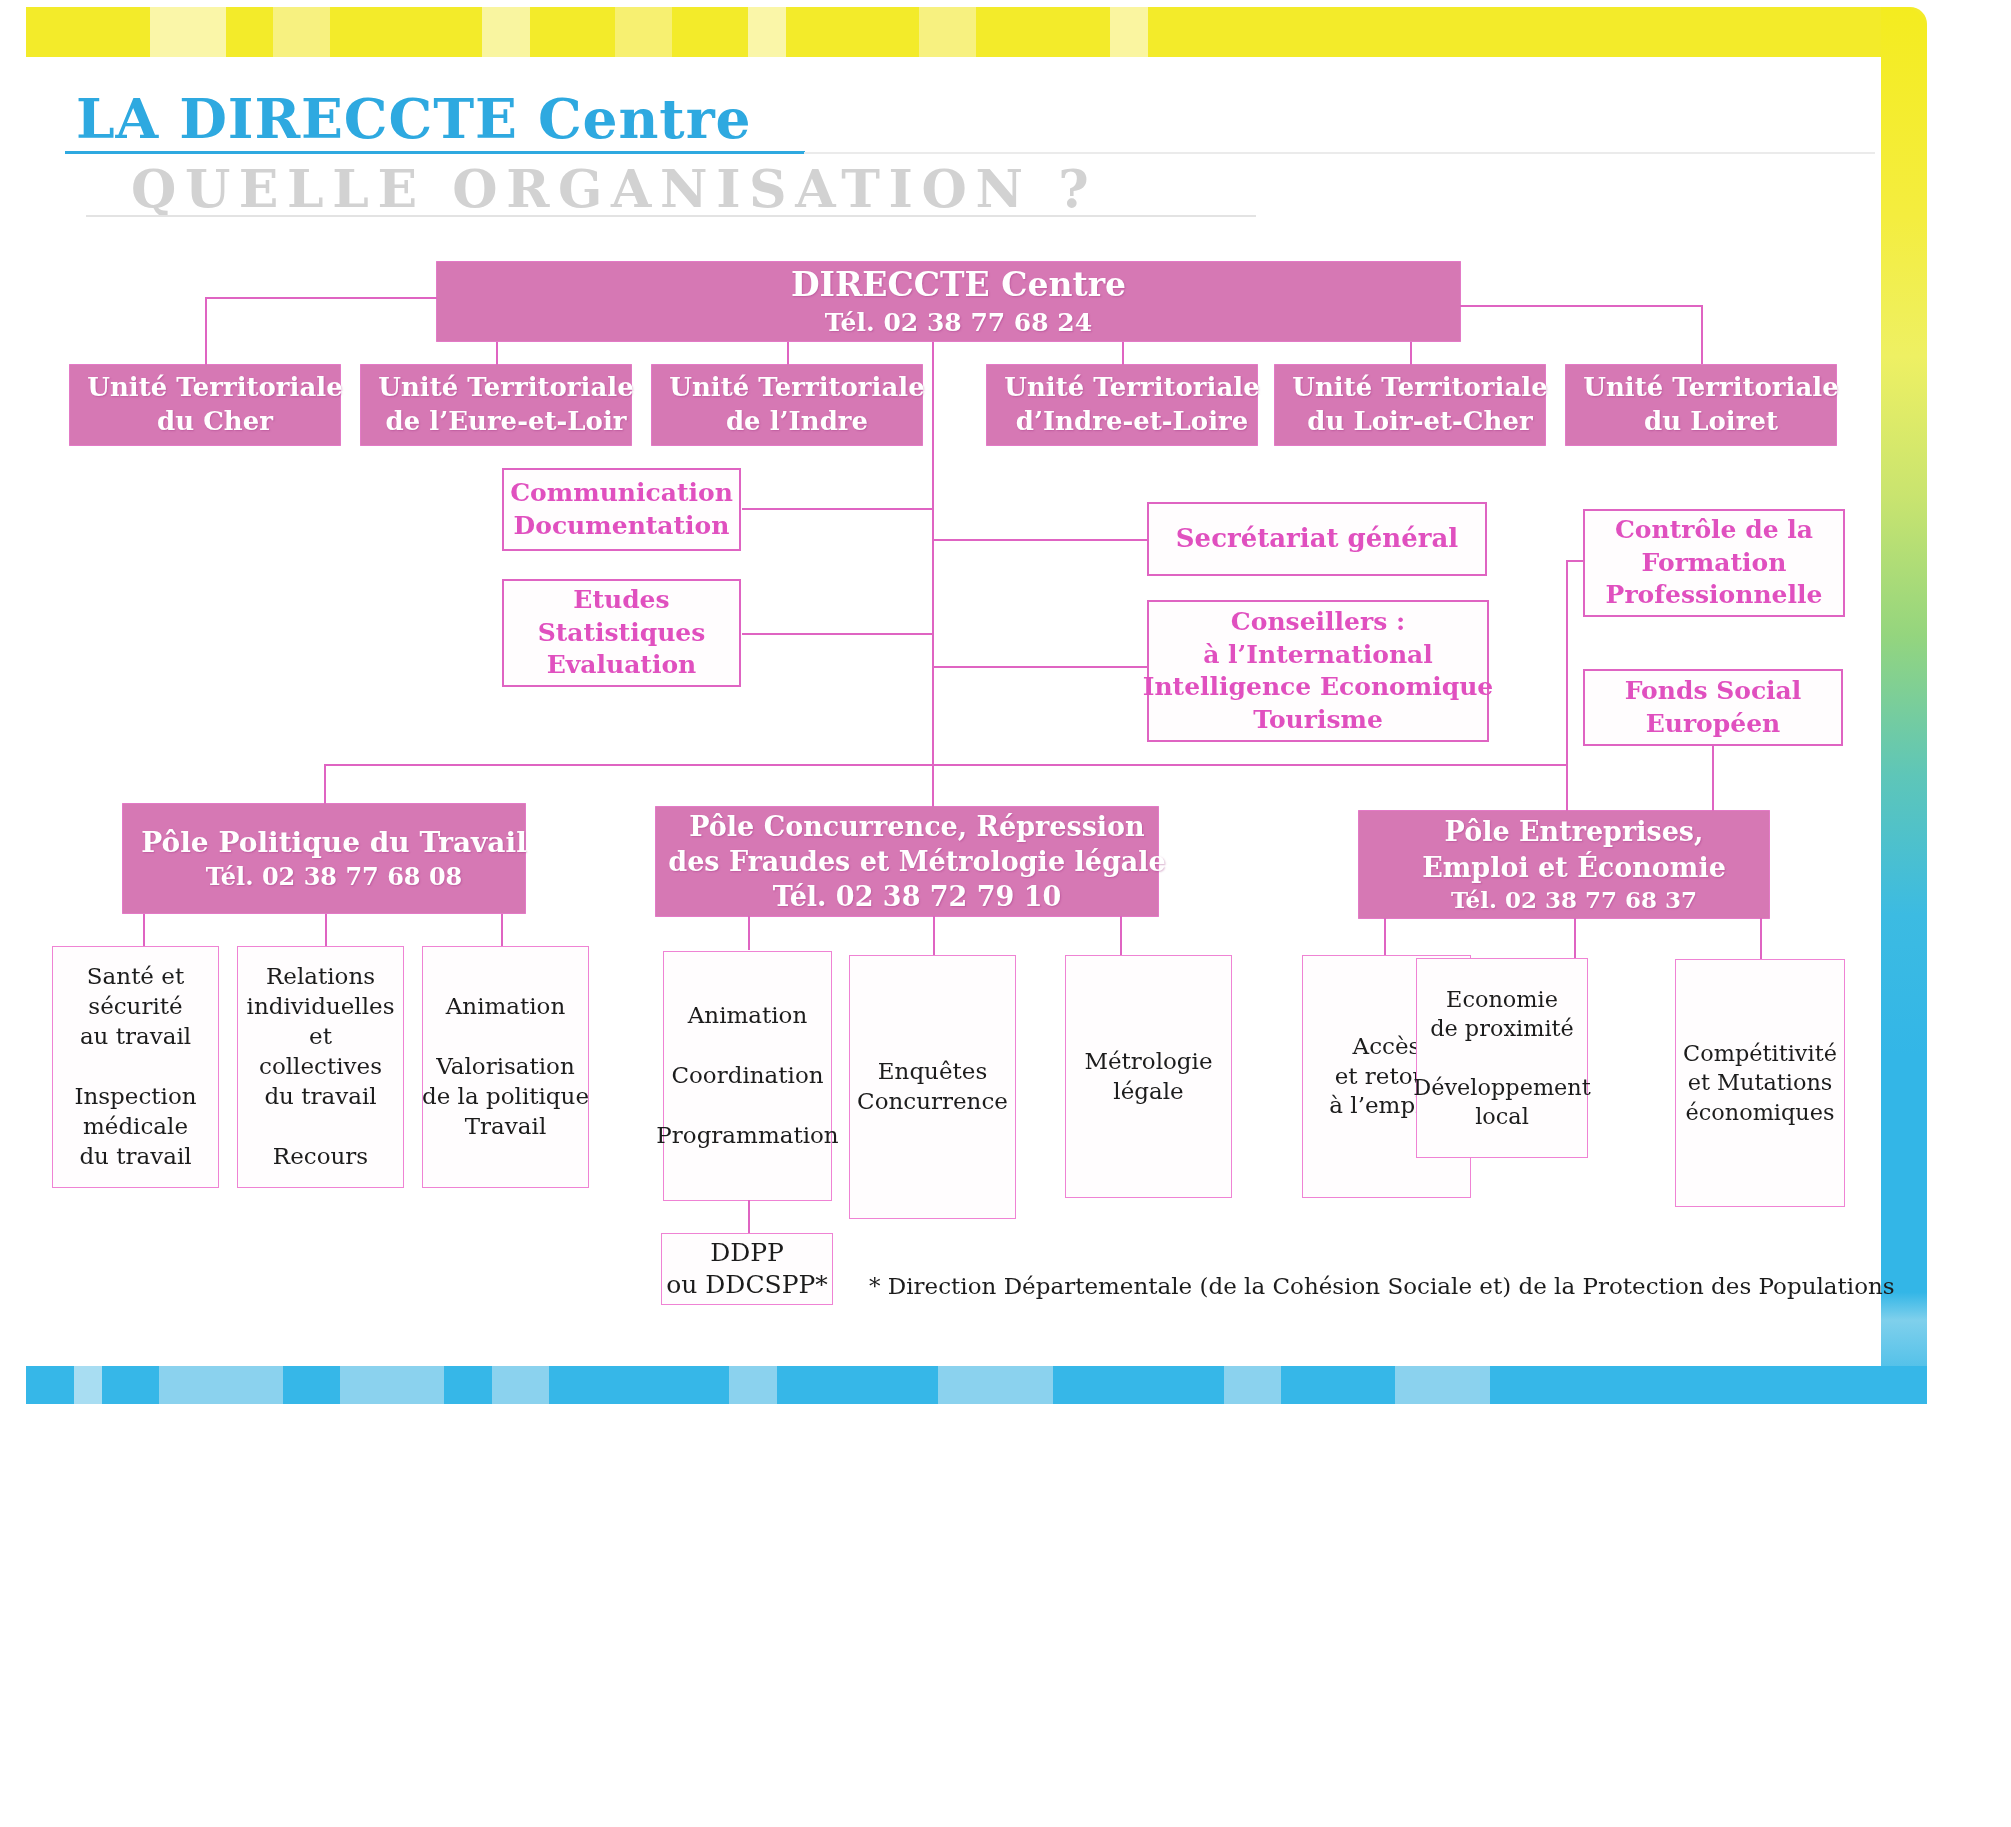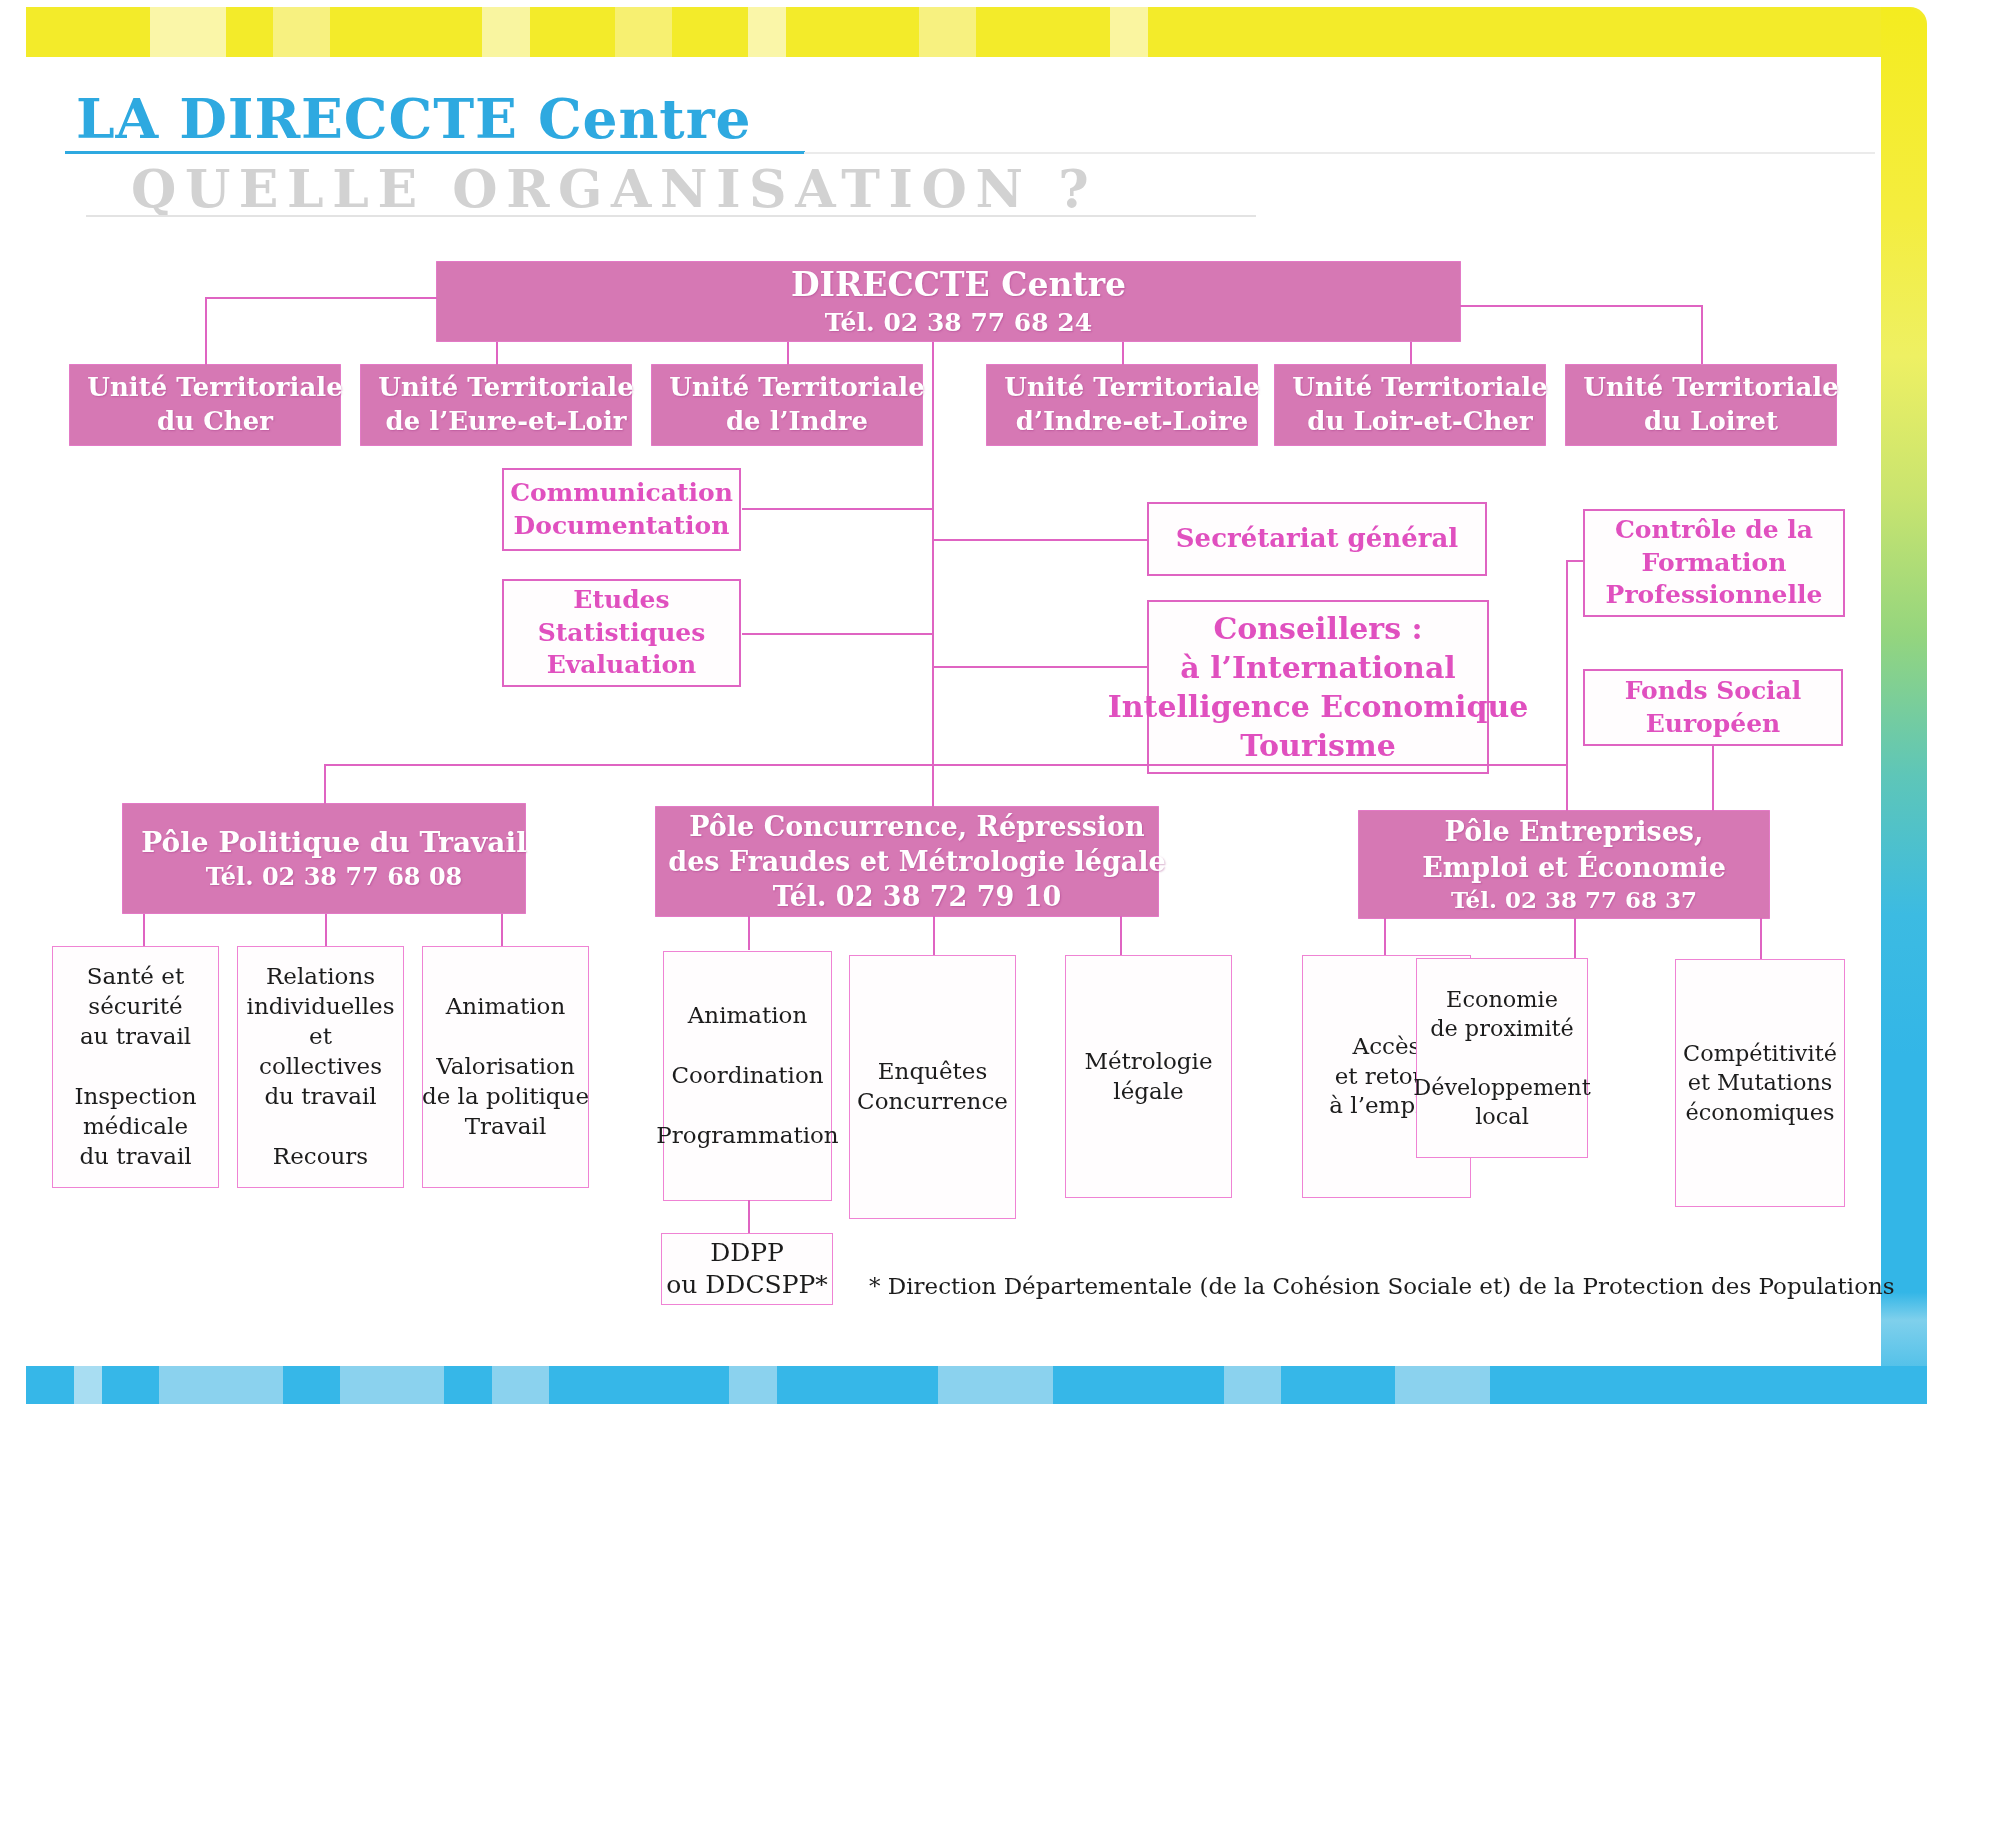--- a/index.html
+++ b/index.html
@@ -120,21 +120,21 @@
 Documentation</span>
     </div>
   <div class="abs node outline" style="left:502px;top:579px;width:239px;height:108px;font-size:25px;">
     <span class="label">Etudes
 Statistiques
 Evaluation</span>
     </div>
   <div class="abs node outline" style="left:1147px;top:502px;width:340px;height:74px;font-size:26px;">
     <span class="label">Secrétariat général</span>
     </div>
-  <div class="abs node outline" style="left:1147px;top:600px;width:342px;height:174px;font-size:30px;">
+  <div class="abs node outline" style="left:1147px;top:600px;width:342px;height:142px;font-size:25px;">
     <span class="label">Conseillers :
 à l’International
 Intelligence Economique
 Tourisme</span>
     </div>
   <div class="abs node outline" style="left:1583px;top:509px;width:262px;height:108px;font-size:25px;">
     <span class="label">Contrôle de la
 Formation
 Professionnelle</span>
     </div>

